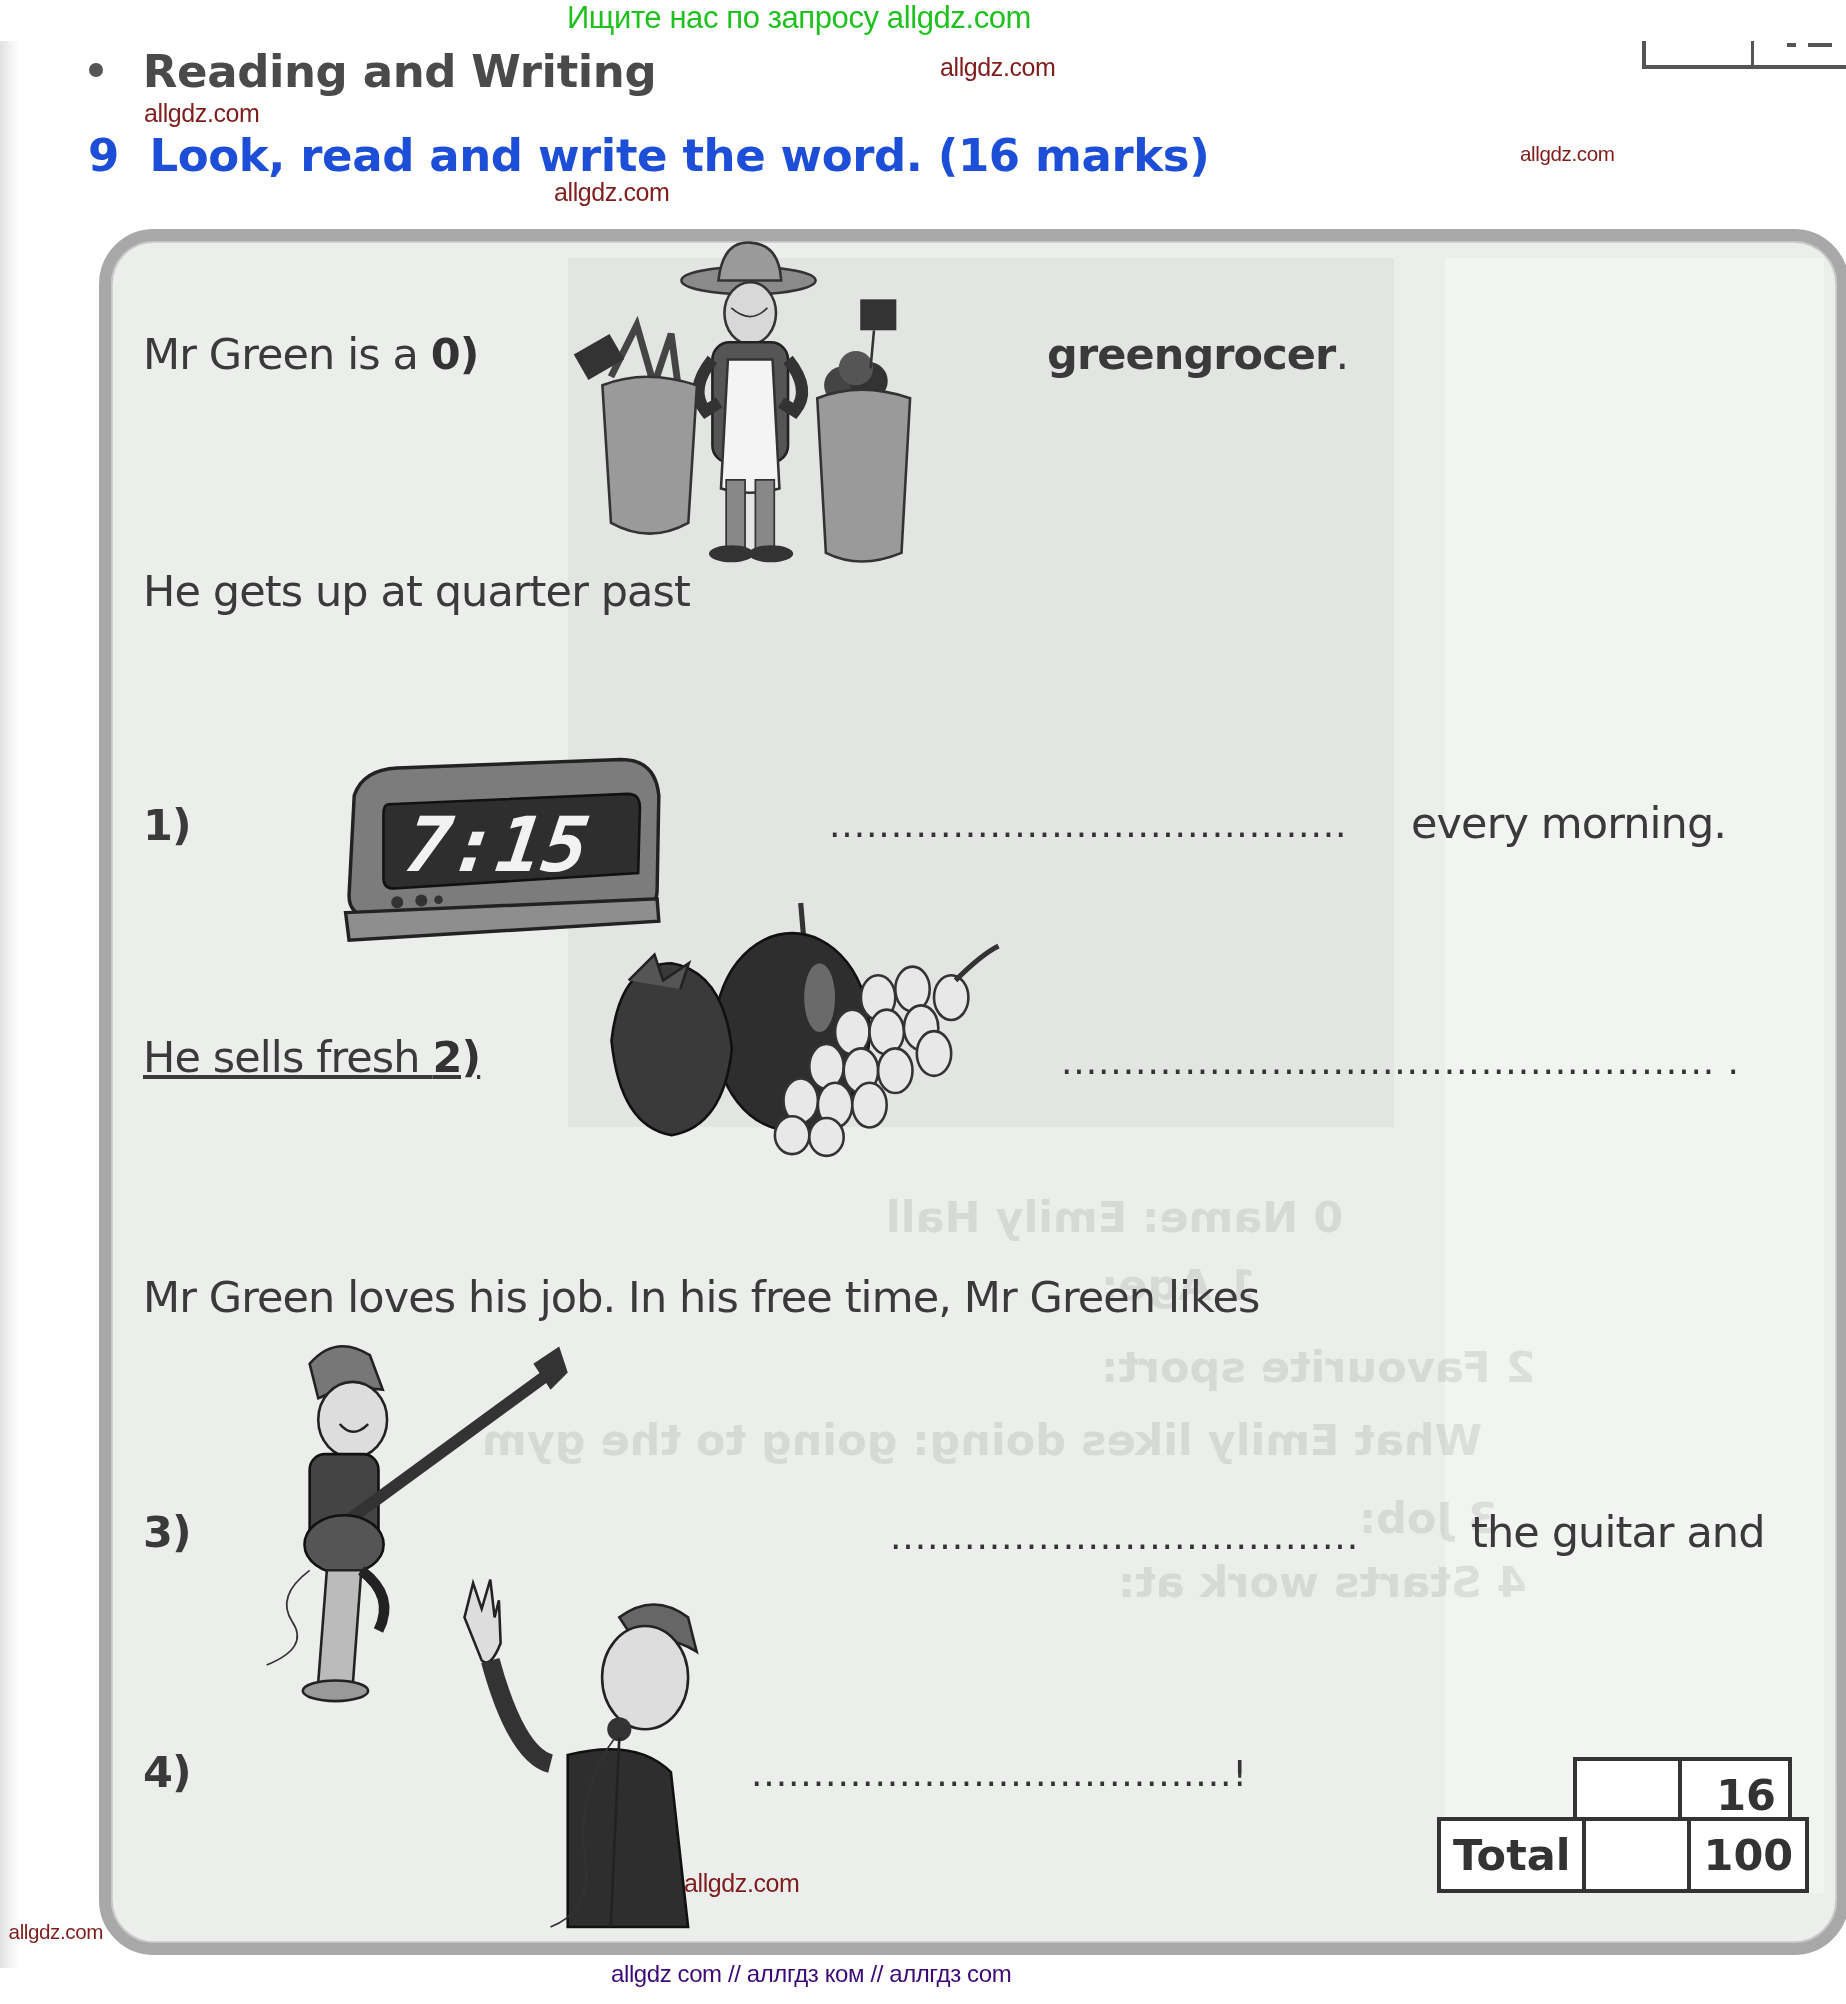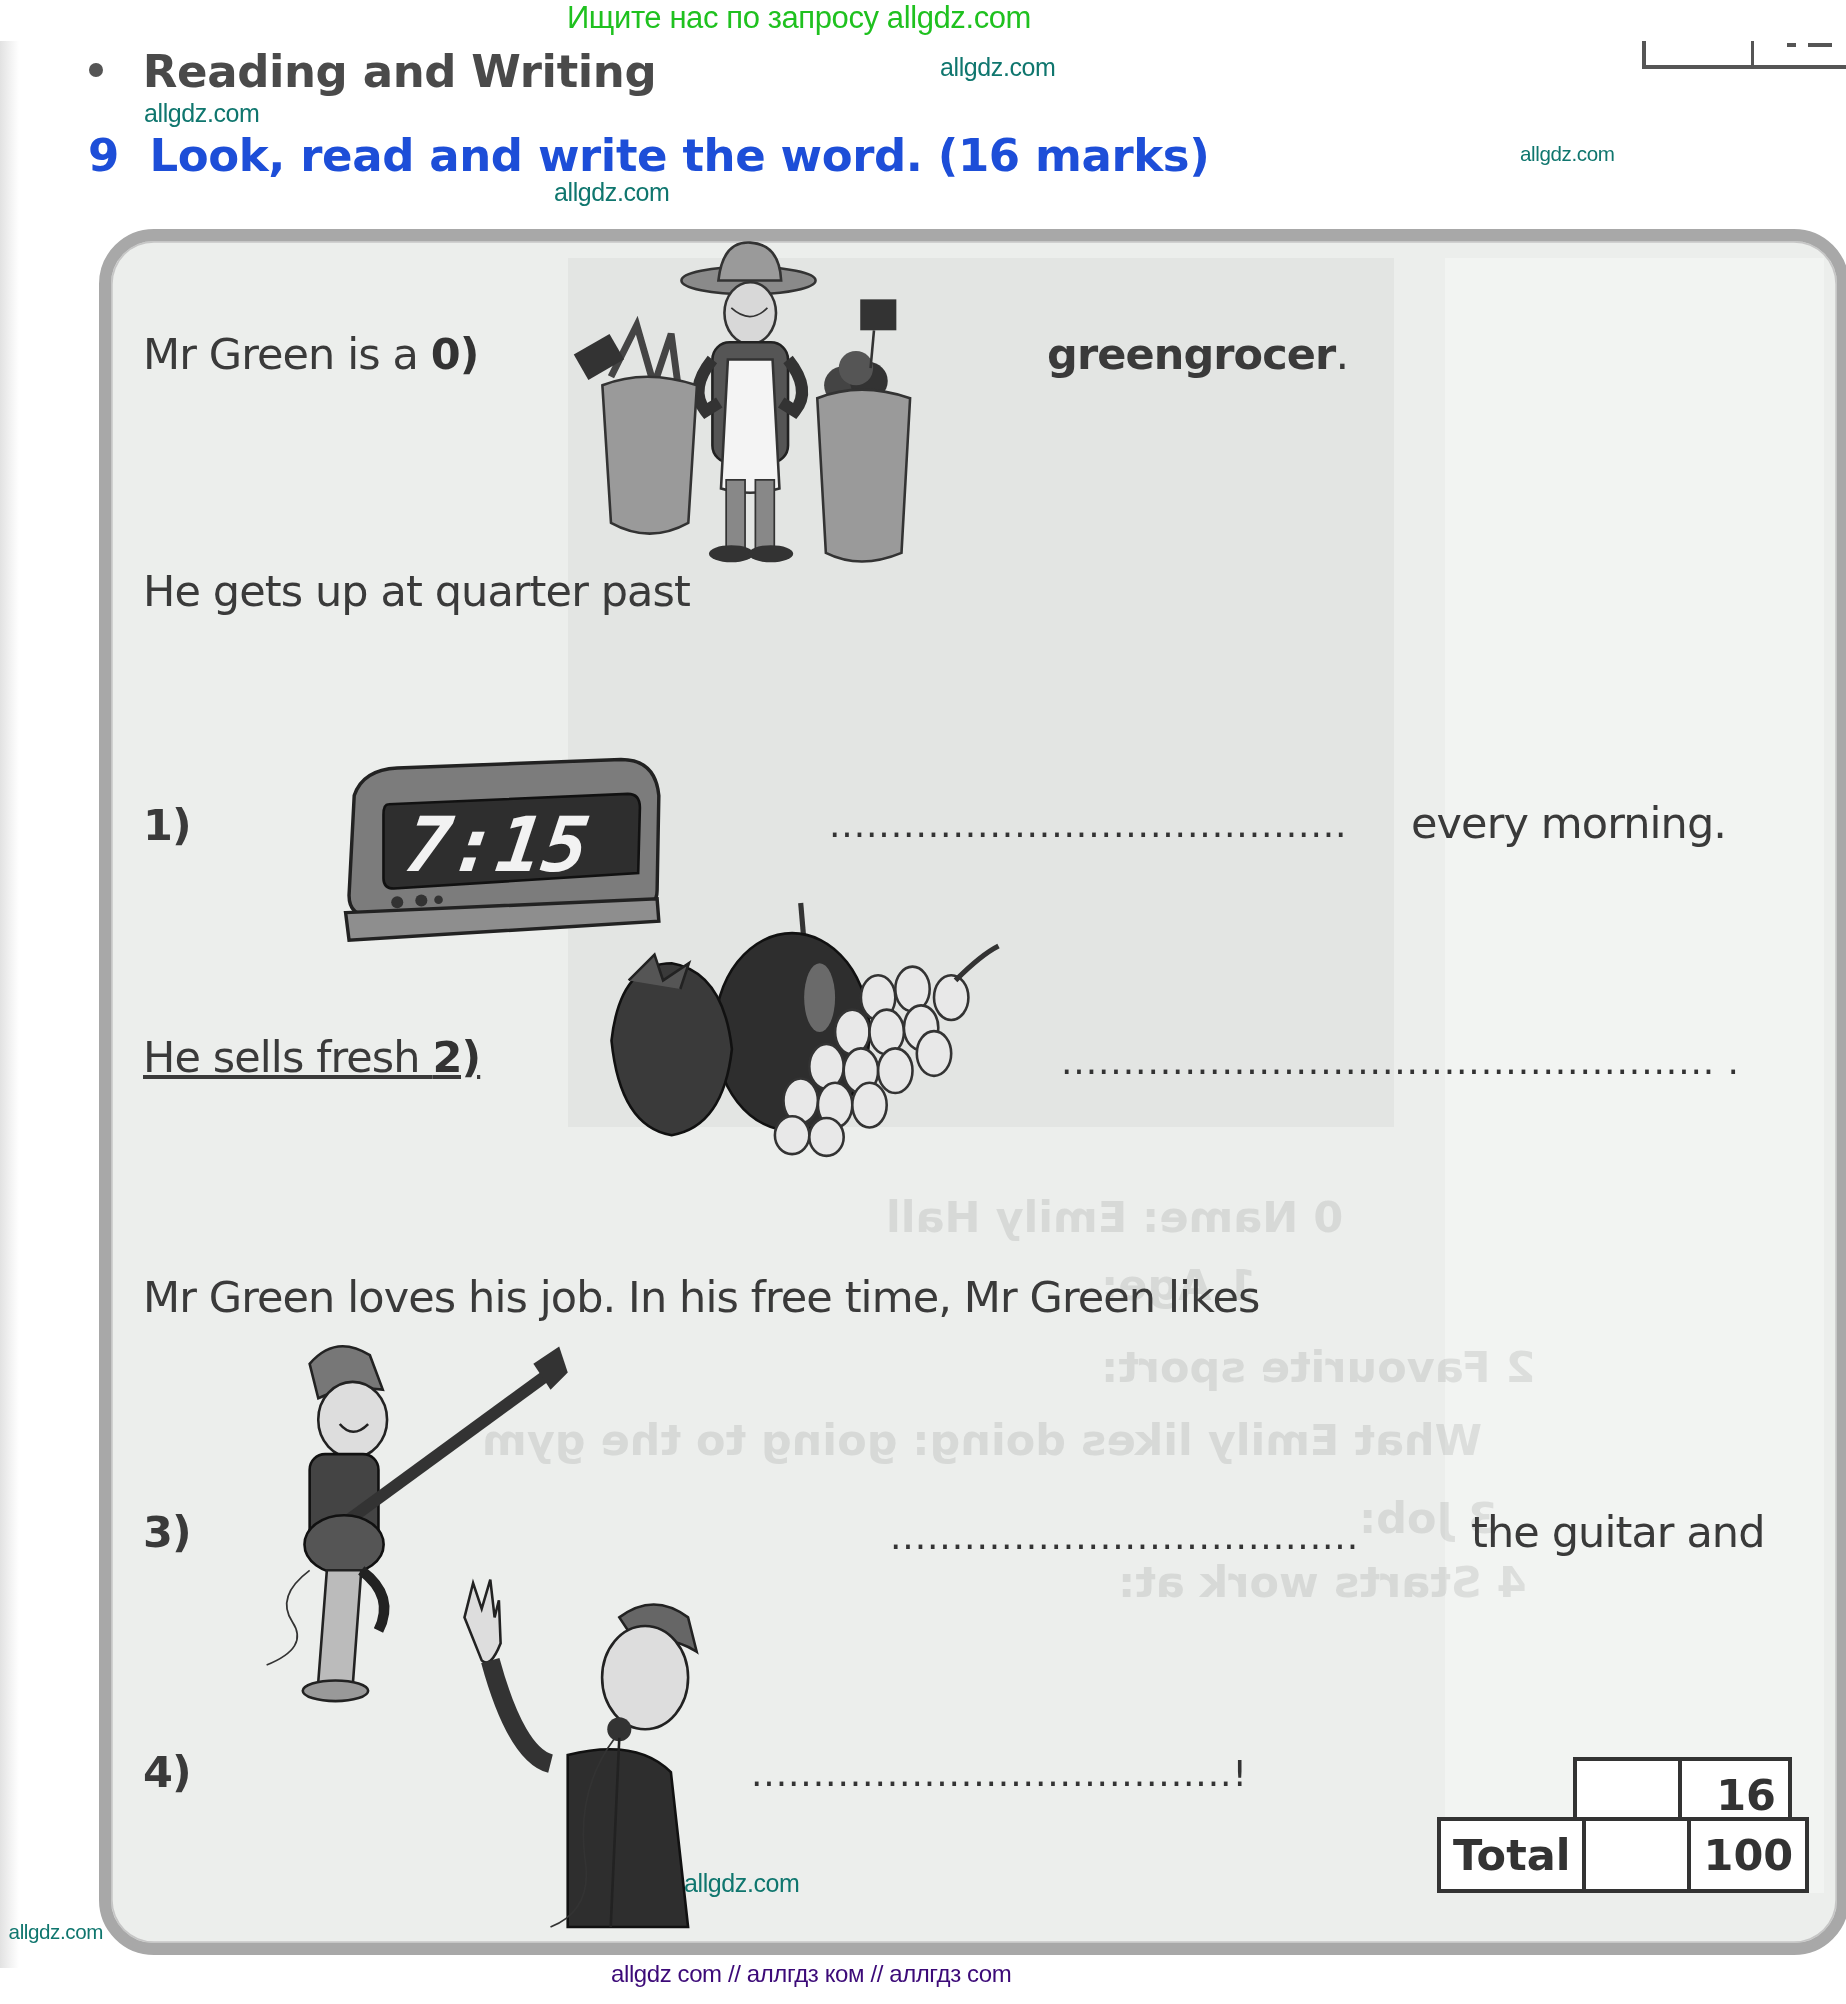--- a/index.html
+++ b/index.html
@@ -7,21 +7,21 @@
     width:1846px; height:2005px; position:relative; overflow:hidden;
     background:#ffffff;
     font-family:"Liberation Sans", sans-serif;
     color:#333;
   }
   .abs { position:absolute; white-space:nowrap; }
   .scan-edge {
     position:absolute; left:0; top:41px; width:19px; height:1927px;
     background:linear-gradient(to right,#e2e2e2,#f4f4f4 60%,#ffffff);
   }
-  .wm { font-family:"Liberation Sans", sans-serif; color:#0f766e; font-size:25px; letter-spacing:-0.4px; }
+  .wm { font-family:"Liberation Sans", sans-serif; color:#7f1d1d; font-size:25px; letter-spacing:-0.4px; }
   .wm-green { color:#1fc11f; font-size:31px; }
   .wm-purple { color:#3c0a78; font-size:24px; }
   .heading { font-family:"DejaVu Sans", sans-serif; font-weight:bold; color:#4a4a4a; font-size:45px; letter-spacing:-0.4px; }
   .heading.q { color:#1d4ed8; }
   .bullet { display:inline-block; width:13.8px; height:13.8px; border-radius:50%; background:#555; margin-right:40px; vertical-align:middle; position:relative; top:-5.2px; }
 
   .corner-box {
     position:absolute; left:1642px; top:41px; width:224px; height:24px;
     border-left:4.3px solid #555; border-bottom:4.3px solid #555;
   }

